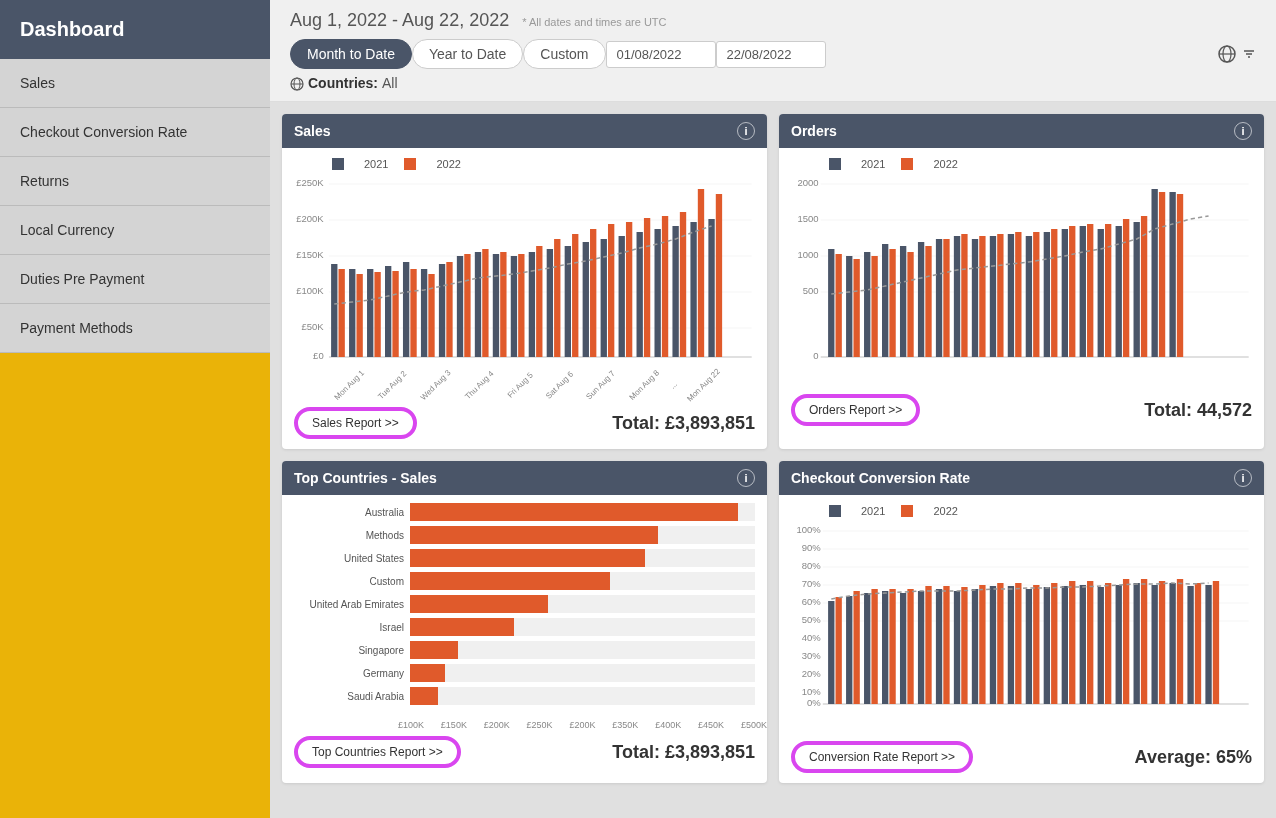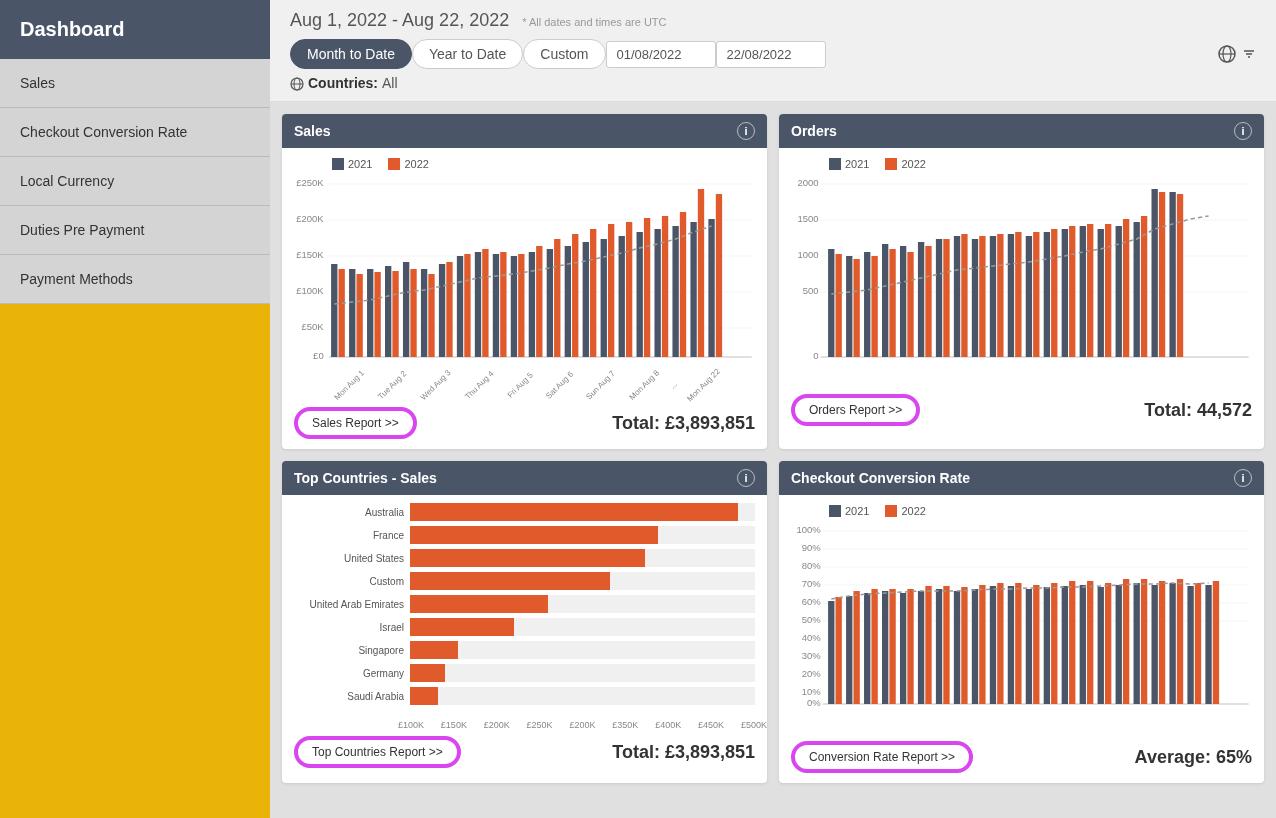--- a/index.html
+++ b/index.html
@@ -38,21 +38,21 @@
     .total-text { font-size: 18px; font-weight: bold; color: #333; }
 
     
     .info-icon { width: 18px; height: 18px; border: 1px solid rgba(255,255,255,0.6); border-radius: 50%; display: flex; align-items: center; justify-content: center; font-size: 11px; cursor: pointer; }
 
     
     .chart-svg { width: 100%; height: 200px; }
 
     
     .legend { display: flex; gap: 16px; font-size: 11px; color: #555; margin-bottom: 4px; padding-left: 40px; }
-    .legend-item { display: flex; align-items: center; gap: 4px; }
+    .legend-item { display: flex; align-items: center; gap: 20px; }
     .legend-dot { width: 12px; height: 12px; display: inline-block; }
     .legend-dot.dark { background: #4a5568; }
     .legend-dot.orange { background: #e05a2b; }
 
     
     .hbar-chart { padding: 8px 12px; }
     .hbar-row { display: flex; align-items: center; margin-bottom: 5px; }
     .hbar-label { font-size: 10px; color: #555; text-align: right; width: 110px; margin-right: 6px; flex-shrink: 0; }
     .hbar-track { flex: 1; height: 18px; background: #f0f0f0; }
     .hbar-fill { height: 100%; background: #e05a2b; }
@@ -63,20 +63,23 @@
 
 <div class="sidebar">
   <div class="sidebar-header">
     <span>Dashboard</span>
   </div>
   <div class="sidebar-item">
     <span>Sales</span>
   </div>
   <div class="sidebar-item">
     <span>Checkout Conversion Rate</span>
+  </div>
+  <div class="sidebar-item">
+    <span>Returns</span>
   </div>
   <div class="sidebar-item">
     <span>Local Currency</span>
   </div>
   <div class="sidebar-item">
     <span>Duties Pre Payment</span>
   </div>
   <div class="sidebar-item">
     <span>Payment Methods</span>
   </div>
@@ -330,21 +333,21 @@
         </div>
         <div class="hbar-chart" id="hbar-container">
 
         <div class="hbar-row">
     <div class="hbar-label">Australia</div>
     <div class="hbar-track">
       <div class="hbar-fill" style="width:95%"></div>
     </div>
   </div>
             <div class="hbar-row">
-    <div class="hbar-label">France</div>
+    <div class="hbar-label">Methods</div>
     <div class="hbar-track">
       <div class="hbar-fill" style="width:72%"></div>
     </div>
   </div>
             <div class="hbar-row">
     <div class="hbar-label">United States</div>
     <div class="hbar-track">
       <div class="hbar-fill" style="width:68%"></div>
     </div>
   </div>

